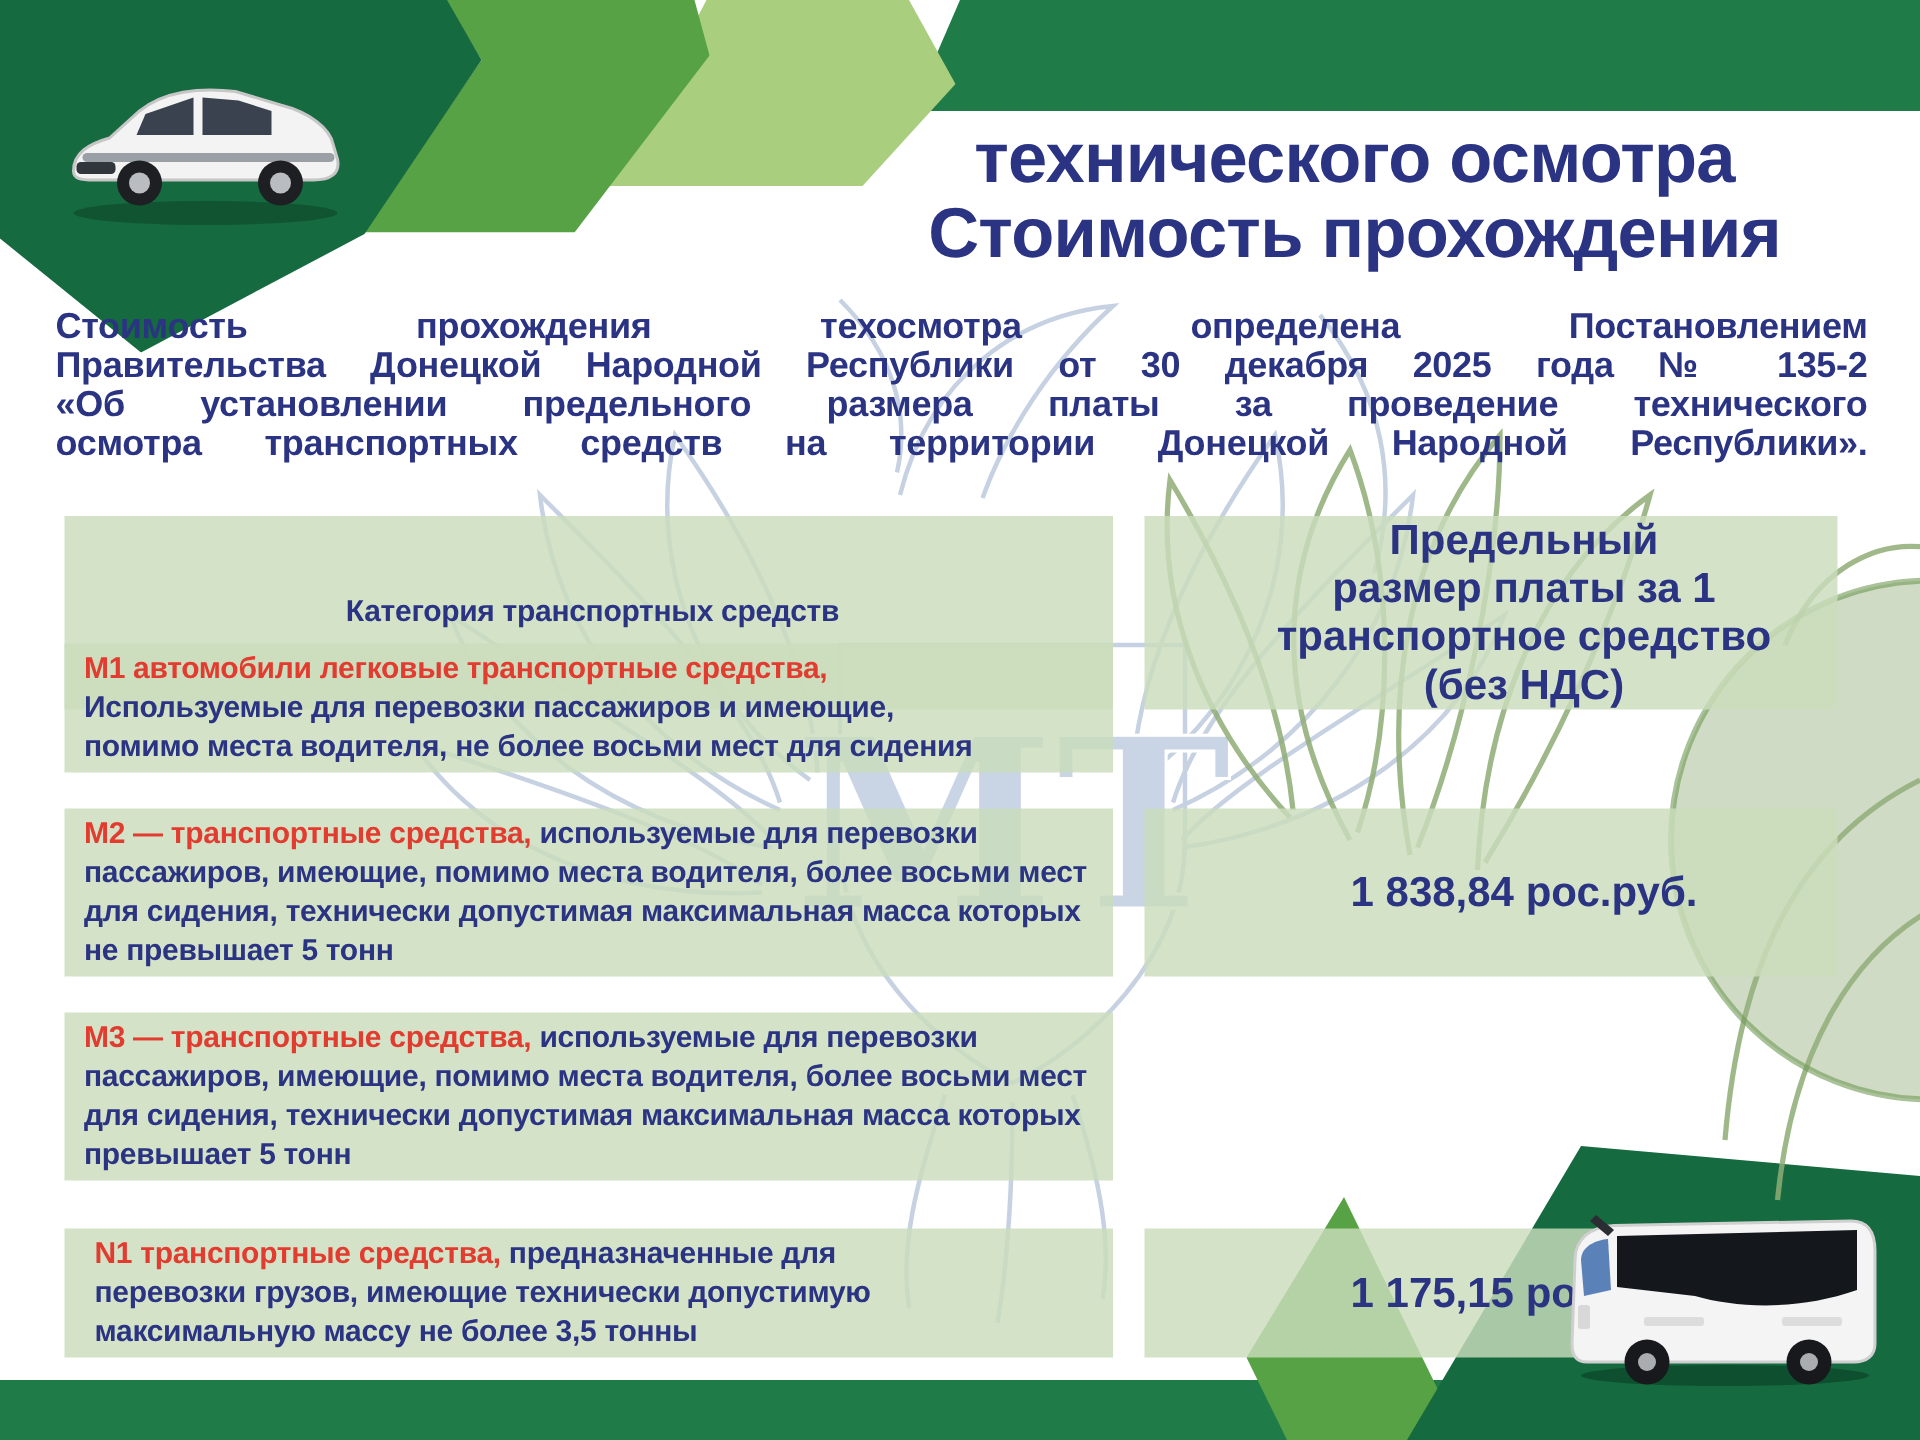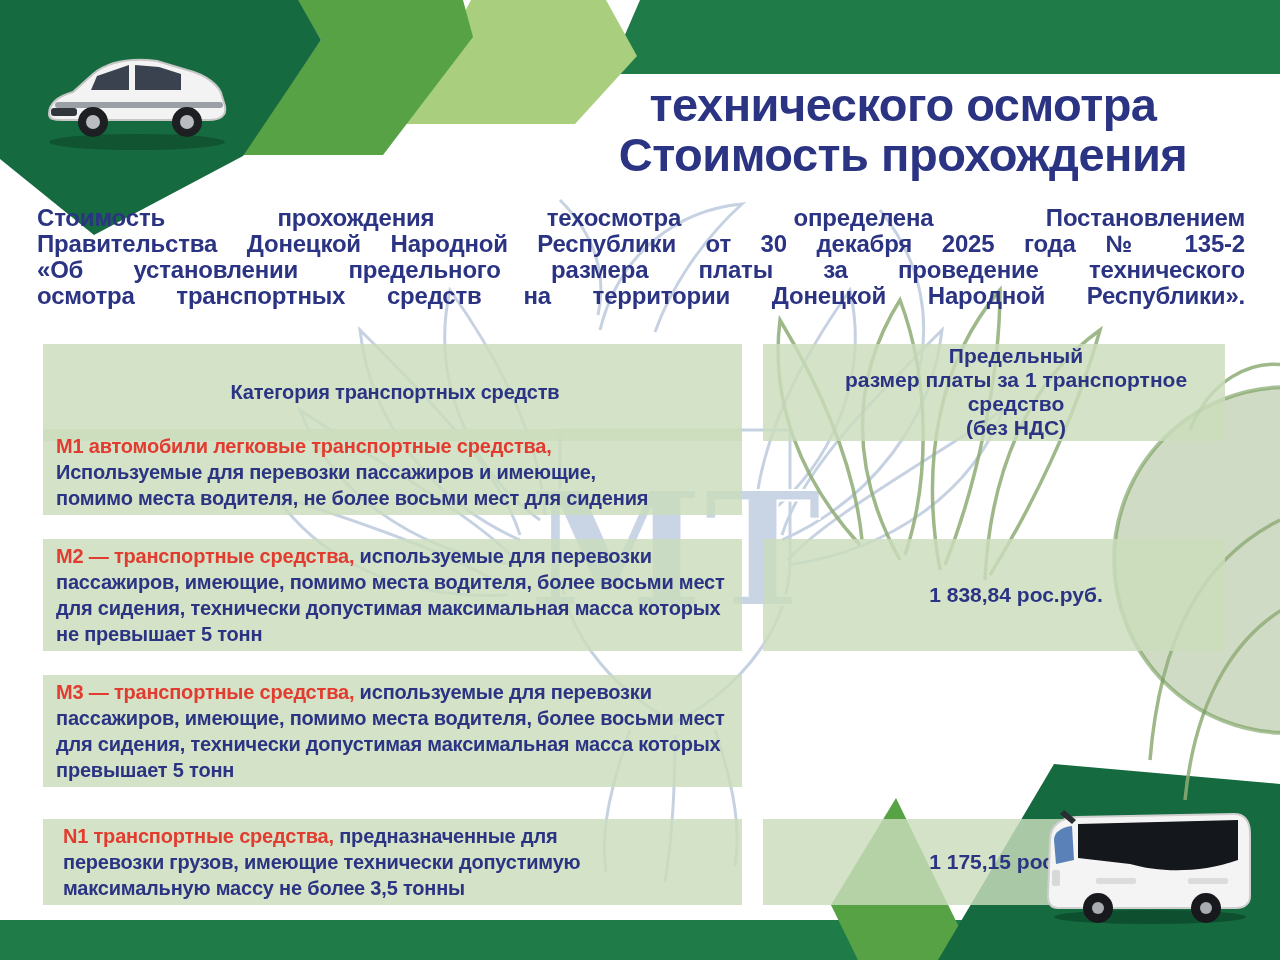--- a/index.html
+++ b/index.html
@@ -49,21 +49,21 @@
   .cell { background:rgba(203,221,188,0.82); }
   .thead { height:76px; margin-bottom:9px; }
   .thead .cat  { display:flex; align-items:center; justify-content:center;
                  font-size:28px; font-weight:bold; color:var(--title-blue,#2b3383); }
   .thead .prc  { display:flex; flex-direction:column; align-items:center; justify-content:center;
                  font-size:20px; font-weight:bold; color:var(--title-blue,#2b3383);
                  line-height:1.15; text-align:center; }
   .trow .cat  { padding:4px 8px 4px 13px; font-size:20px; font-weight:bold;
                 line-height:26px; letter-spacing:-0.2px; color:var(--title-blue,#2b3383); }
   .trow .prc  { display:flex; align-items:center; justify-content:center;
-                font-size:21px; font-weight:600; color:var(--title-blue,#2b3383);padding-left:44px; }
+                font-size:28px; font-weight:600; color:var(--title-blue,#2b3383);padding-left:44px; }
   .code { color:var(--cat-red,#e23b2f); }
   .desc.block { display:block; }
   #rows .trow:nth-child(1){ min-height:80px; }
   #rows .trow:nth-child(1) .cat{ padding-right:90px; }
   #rows .trow:nth-child(2){ min-height:82px; }
   #rows .trow:nth-child(3){ min-height:80px; }
   #rows .trow:nth-child(4){ min-height:76px; margin-bottom:0;margin-top:32px; }
   #rows .trow:nth-child(4) .cat{ padding-right:150px; padding-left:20px; }
 
   .vehicle { position:absolute; z-index:7; }

